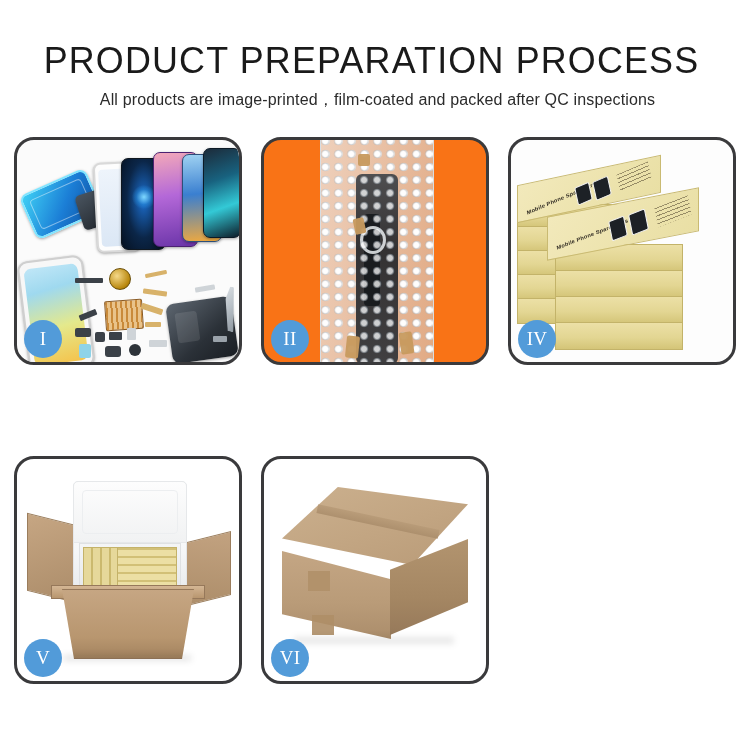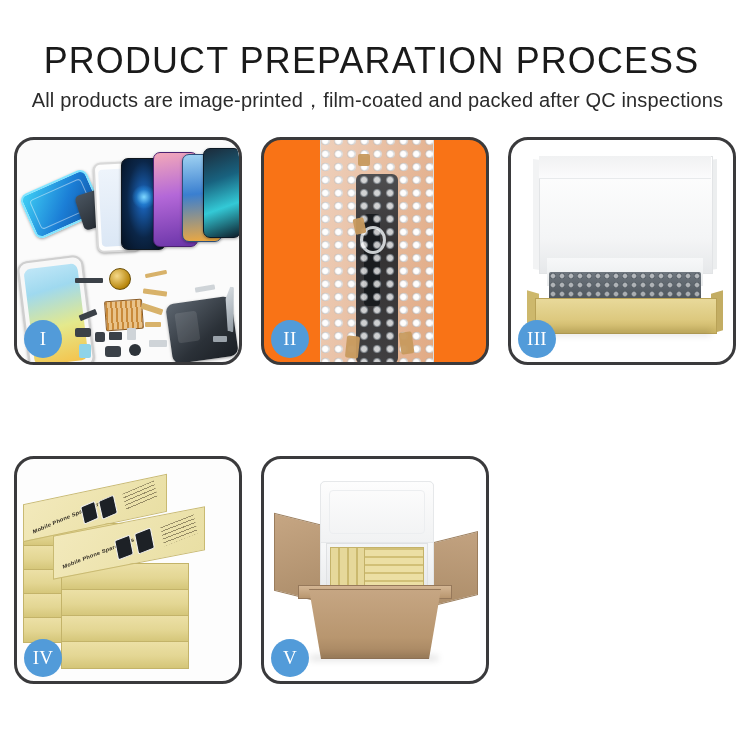--- a/index.html
+++ b/index.html
@@ -26,21 +26,21 @@
     font-size: 37px;
     font-weight: 500;
     letter-spacing: 1.2px;
     color: #1a1a1a;
     line-height: 42px;
     margin: 0;
     transform: scaleX(0.97);
   }
   .page-subtitle {
     font-family: "Liberation Sans", sans-serif;
-    font-size: 20px;
+    font-size: 16px;
     font-weight: 400;
     color: #2b2b2b;
     line-height: 20px;
     margin: 8px 0 0 12px;
     letter-spacing: 0.15px;
   }
 
   
   .grid {
     position: absolute;
@@ -452,35 +452,20 @@
       <div class="bw-ring"></div>
       <div class="bw-overlay"></div>
       <div class="tape tape-1"></div>
       <div class="tape tape-2"></div>
       <div class="tape tape-3"></div>
       <div class="tape tape-4"></div>
     </div>
     <div class="badge">II</div>
   </div>
 
-  <div class="panel p3">
-    <div class="panel-photo">
-      <div class="k3-lid-l"></div>
-      <div class="k3-lid-r"></div>
-      <div class="k3-lid"></div>
-      <div class="k3-lid-top"></div>
-      <div class="k3-foam"></div>
-      <div class="k3-items"></div>
-      <div class="k3-front-l"></div>
-      <div class="k3-front-r"></div>
-      <div class="k3-front"></div>
-      <div class="k3-shadow"></div>
-    </div>
-    <div class="badge">III</div>
-  </div>
 
   <div class="panel p4">
     <div class="panel-photo">
       <div class="stackwrap">
 
         <div class="ybox" style="left:6px;  top:64px;  width:100px; height:22px;"></div>
         <div class="ybox" style="left:6px;  top:86px;  width:100px; height:24px;"></div>
         <div class="ybox" style="left:6px;  top:110px; width:100px; height:24px;"></div>
         <div class="ybox" style="left:6px;  top:134px; width:100px; height:24px;"></div>
         <div class="ybox" style="left:6px;  top:158px; width:100px; height:24px;"></div>
@@ -518,14 +503,26 @@
       <div class="c5-inner"></div>
       <div class="c5-yellow"></div>
       <div class="c5-yellow2"></div>
       <div class="c5-rim"></div>
       <div class="c5-body"></div>
       <div class="c5-shadow"></div>
     </div>
     <div class="badge">V</div>
   </div>
 
+  <div class="panel p6">
+    <div class="panel-photo">
+      <div class="c6-top"></div>
+      <div class="c6-top-line"></div>
+      <div class="c6-left"></div>
+      <div class="c6-right"></div>
+      <div class="c6-tape1"></div>
+      <div class="c6-tape2"></div>
+      <div class="c6-shadow"></div>
+    </div>
+    <div class="badge">VI</div>
+  </div>
 
 </div>
 
 </body></html>

